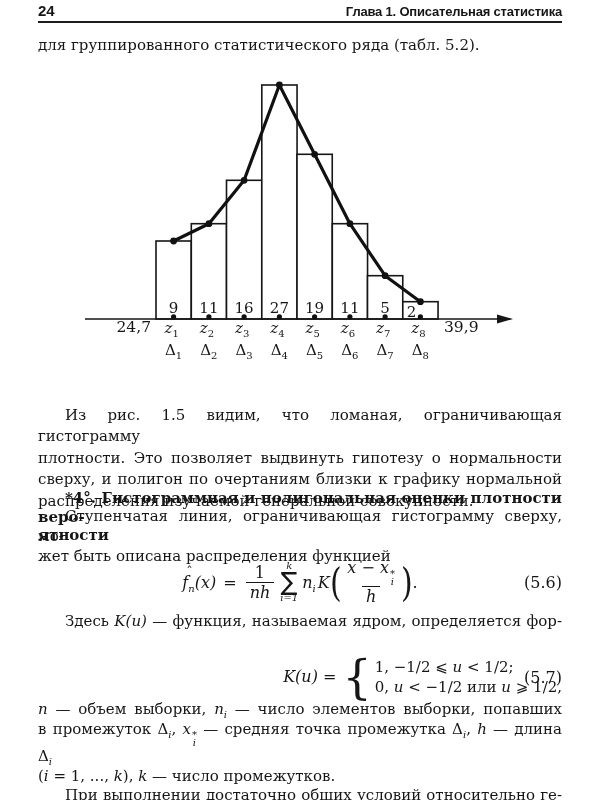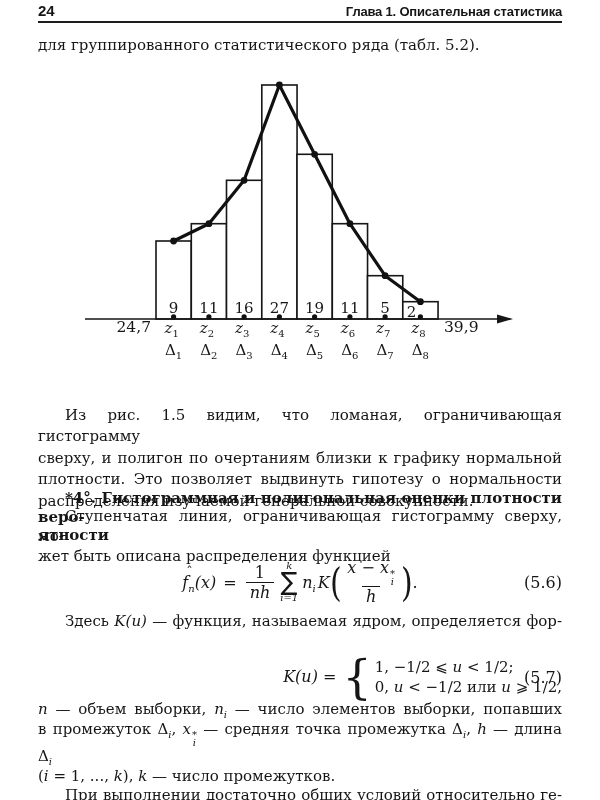--- a/index.html
+++ b/index.html
@@ -153,22 +153,22 @@
         <text x="418.375" y="262" class="ztext">z<tspan dy="3.5" class="subsp">8</tspan></text>
         <text x="420.375" y="284" class="dtext">Δ<tspan dy="3.5" class="subsp">8</tspan></text>
         <text x="151" y="261" class="numlabel endanchor">24,7</text>
         <text x="444" y="261" class="numlabel">39,9</text>
       </svg>
   </div>
 
 
   <div class="block para2">
       <div class="tline just ind">Из рис. 1.5 видим, что ломаная, ограничивающая гистограмму</div>
+      <div class="tline just">плотности. Это позволяет выдвинуть гипотезу о нормальности</div>
       <div class="tline just">сверху, и полигон по очертаниям близки к графику нормальной</div>
-      <div class="tline just">плотности. Это позволяет выдвинуть гипотезу о нормальности</div>
       <div class="tline left">распределения изучаемой генеральной совокупности.</div>
     </div>
 
   <div class="block h4">
       <div class="tline just ind"><b class="bseg">*4°. Гистограммная и полигональная оценки плотности веро-</b></div>
       <div class="tline left"><b class="bseg">ятности</b></div>
     </div>
 
   <div class="block para3">
       <div class="tline just ind">Ступенчатая линия, ограничивающая гистограмму сверху, мо-</div>

